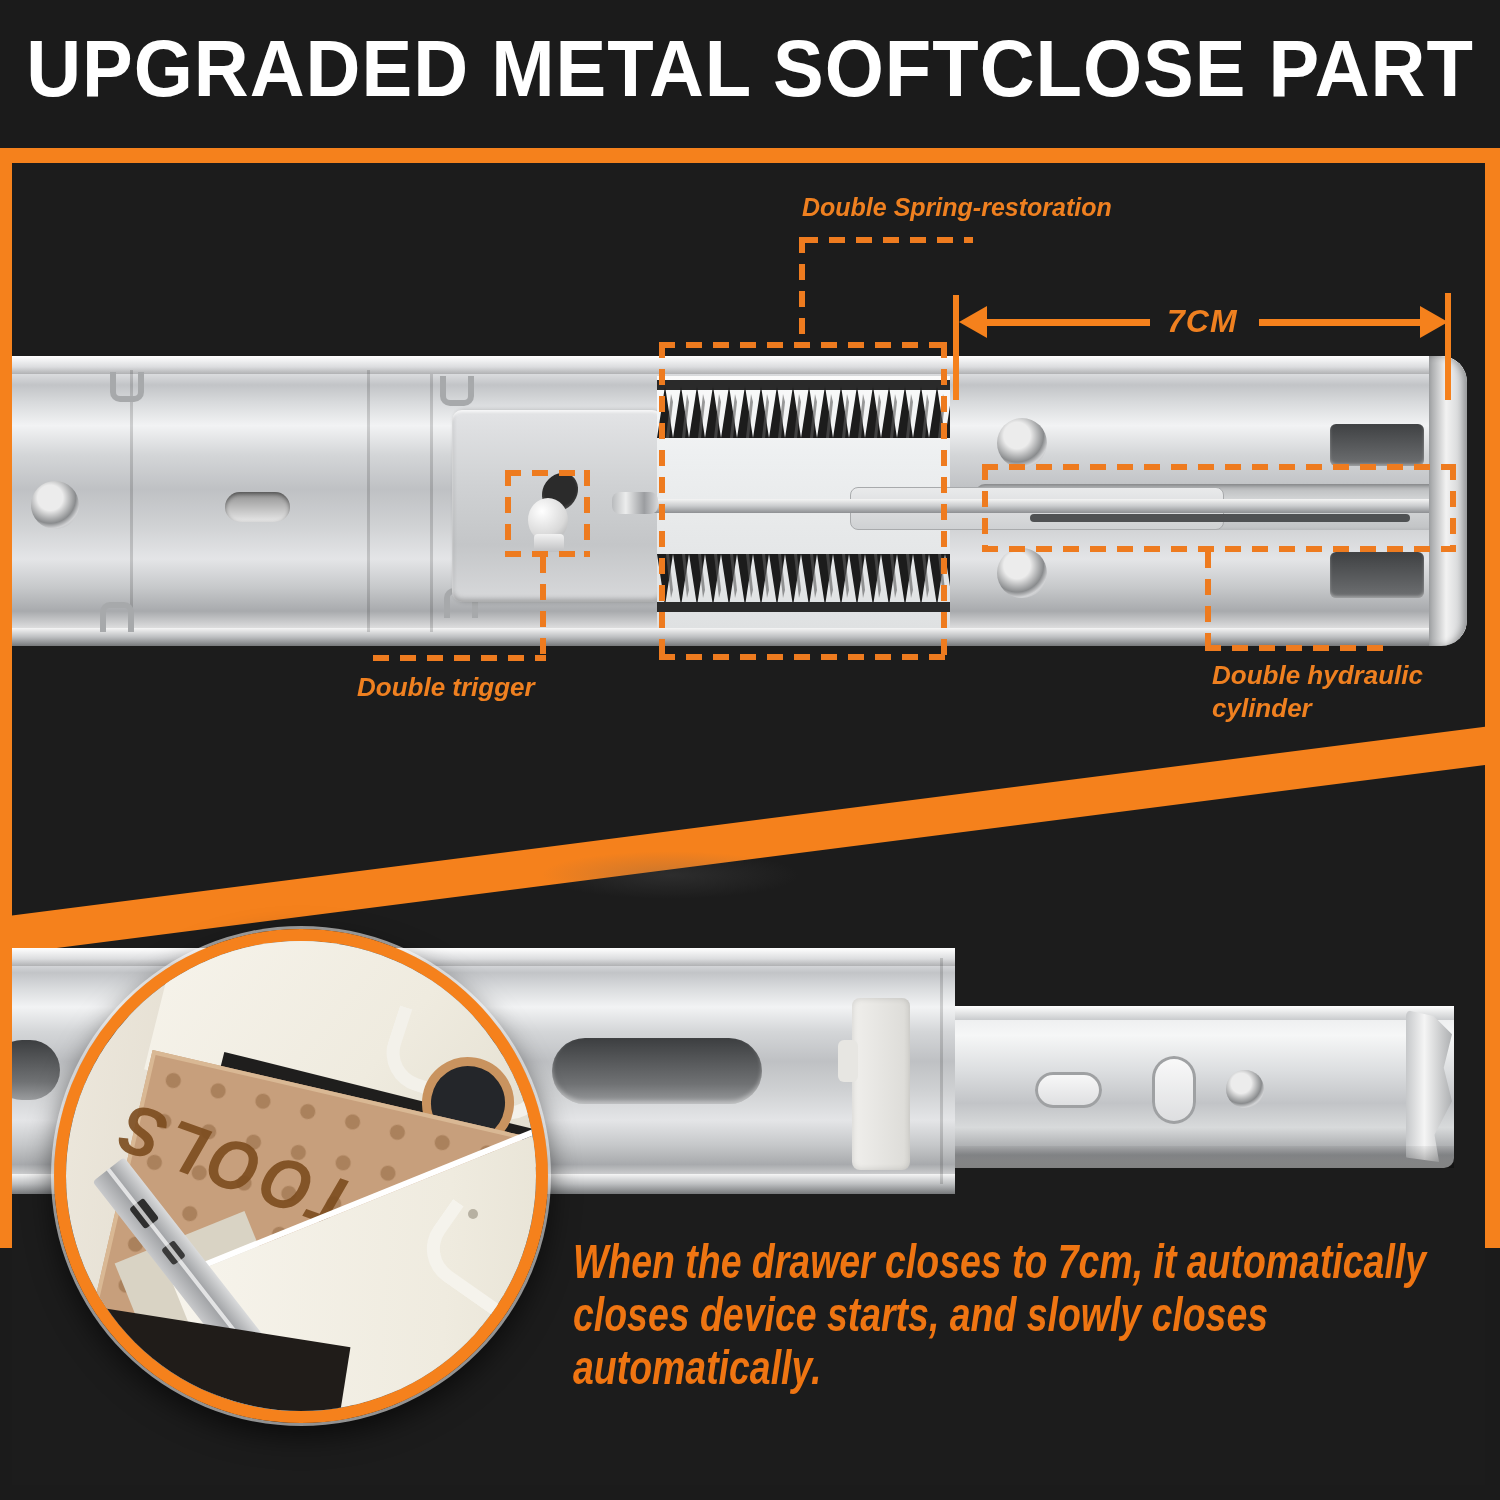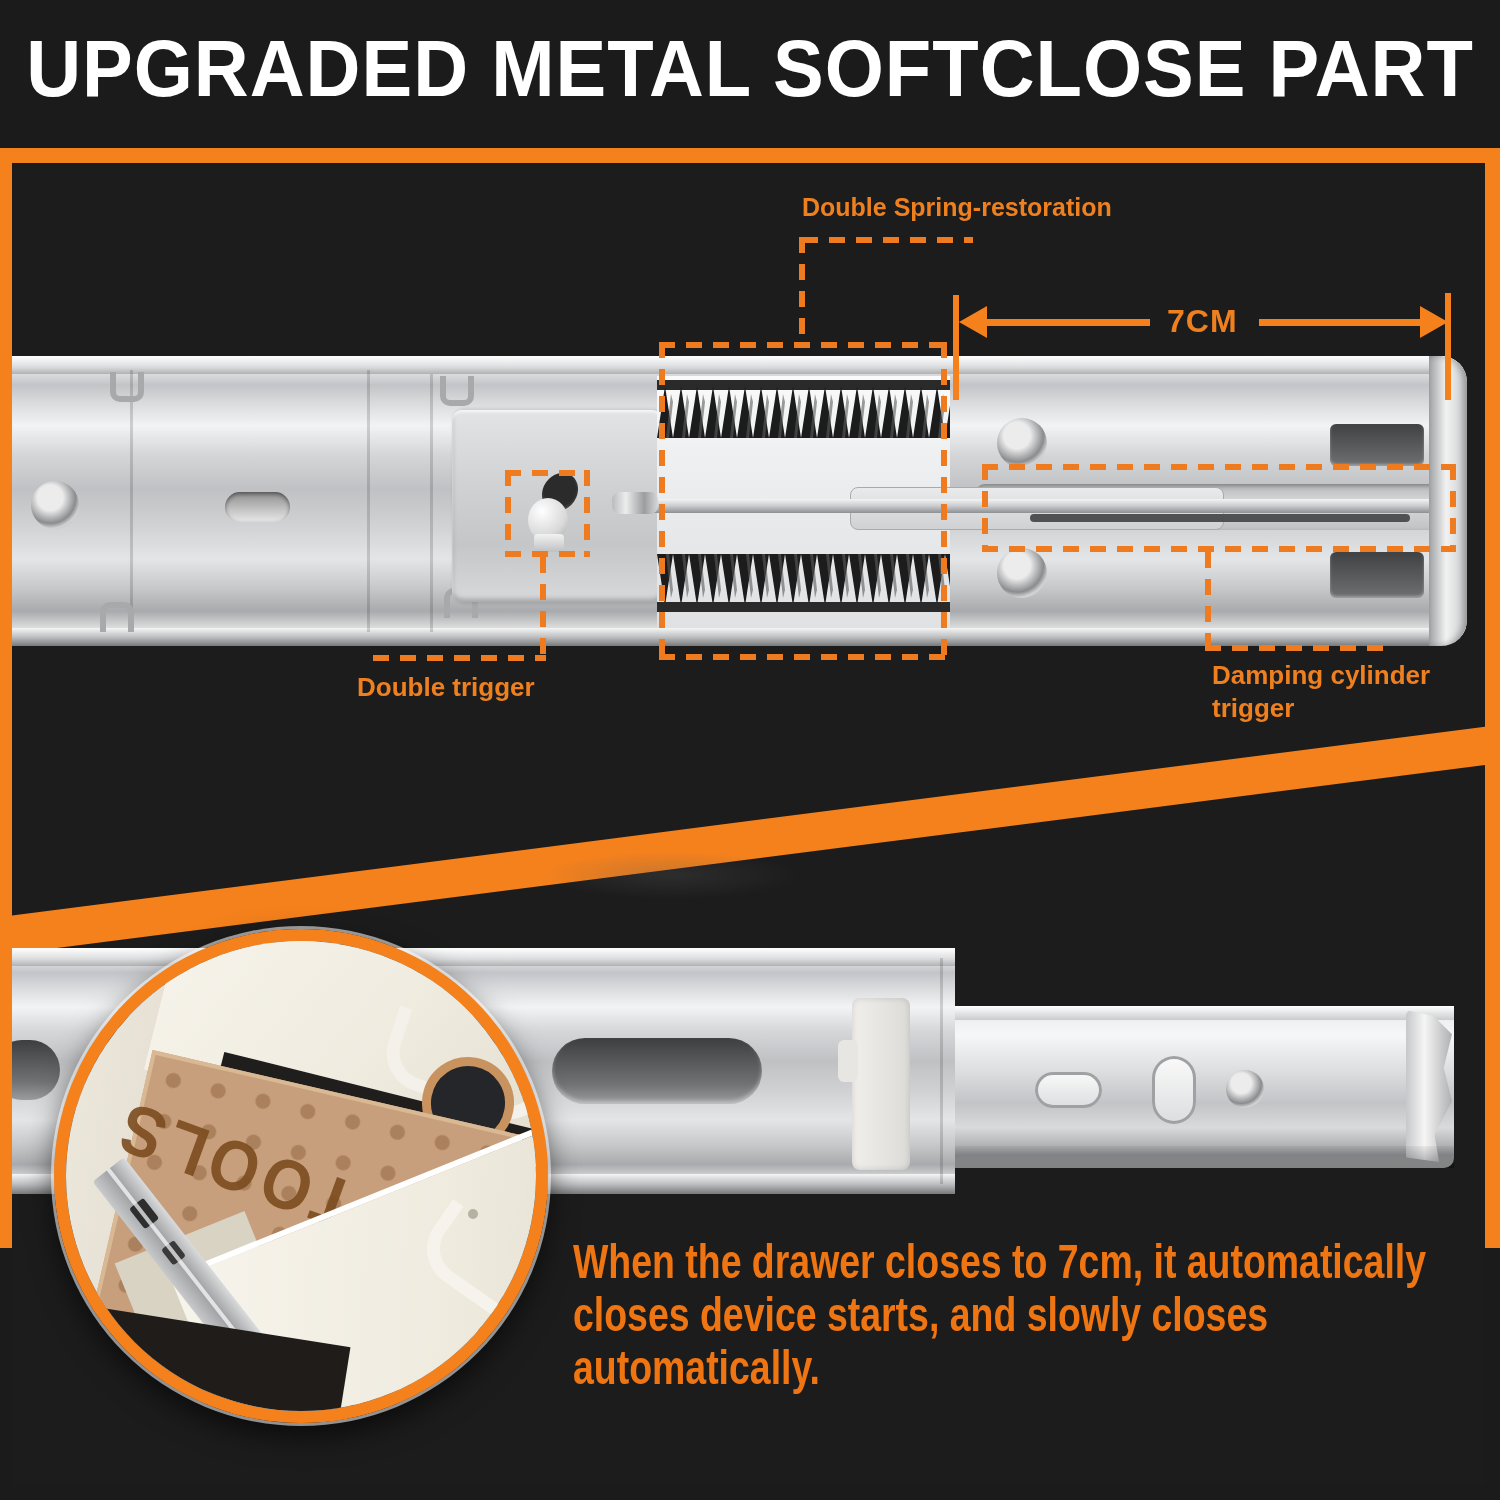--- a/index.html
+++ b/index.html
@@ -3,21 +3,21 @@
 <meta charset="utf-8">
 <style>
   html,body{margin:0;padding:0;background:#101010;}
   #stage{position:relative;width:1500px;height:1500px;background:var(--background,#1B1B1B);overflow:hidden;
          font-family:"Liberation Sans",sans-serif;}
   .abs{position:absolute;}
   
   .title{left:0;right:0;top:24px;text-align:center;color:var(--title_text,#fff);
          font-size:76px;font-weight:bold;letter-spacing:1px;transform:scaleY(1.06);white-space:nowrap;}
   
-  .frame{left:0;top:148px;width:1500px;height:1100px;background:var(--accent,#F5811C);}
+  .frame{left:0;top:148px;width:1500px;height:1100px;background:var(--accent,#F5811C);font-style:italic;}
   .frame-inner{left:12px;top:15px;width:1473px;height:1322px;background:#1C1C1C;overflow:hidden;}
   
   .metal-v{background:linear-gradient(180deg,#fdfdfd 0%,#e9eaec 4%,#c2c4c7 10%,#d8dadc 16%,#f2f3f4 24%,
            #d4d6d8 34%,#bfc1c4 46%,#cfd1d3 58%,#e4e5e7 70%,#c6c8ca 80%,#a8aaad 88%,#e8e8e8 95%,#8f9193 100%);}
   .lip-top{background:linear-gradient(180deg,#ffffff,#dcdddf 60%,#b0b1b3);}
   .lip-bot{background:linear-gradient(180deg,#f5f5f5,#bdbfc1 50%,#77797b);}
   .seam{background:rgba(40,40,40,.18);width:3px;}
   .hole-round{border-radius:50%;background:radial-gradient(circle at 40% 35%,#ececec 30%,#8a8c8e 60%,#d2d3d5 72%,#9b9da0);}
   .hole-pill{background:linear-gradient(180deg,#8f8f8f,#e8e8e8);box-shadow:inset 0 2px 4px rgba(0,0,0,.45);}
   .pocket{background:linear-gradient(180deg,#3f4143,#6e7072);border-radius:6px;box-shadow:inset 0 -2px 3px rgba(255,255,255,.35);}
@@ -141,22 +141,22 @@
       <div class="abs dash-v" style="left:528px;top:394px;height:101px;"></div>
       <div class="abs dash-h" style="left:361px;top:492px;width:173px;"></div>
       <div class="abs lbl" style="left:345px;top:509px;">Double trigger</div>
 
       <div class="abs dash-h" style="left:970px;top:301px;width:474px;"></div>
       <div class="abs dash-h" style="left:970px;top:383px;width:474px;"></div>
       <div class="abs dash-v" style="left:970px;top:301px;height:88px;"></div>
       <div class="abs dash-v" style="left:1438px;top:301px;height:88px;"></div>
       <div class="abs dash-v" style="left:1193px;top:389px;height:96px;"></div>
       <div class="abs dash-h" style="left:1193px;top:482px;width:185px;"></div>
-      <div class="abs lbl" style="left:1200px;top:497px;">Damping cylinder</div>
-      <div class="abs lbl" style="left:1200px;top:530px;">trigger</div>
+      <div class="abs lbl" style="left:1200px;top:497px;">Double hydraulic</div>
+      <div class="abs lbl" style="left:1200px;top:530px;">cylinder</div>
 
       <div class="abs solid-v" style="left:941px;top:132px;height:105px;"></div>
       <div class="abs solid-v" style="left:1433px;top:130px;height:107px;"></div>
       <div class="abs tri left" style="left:947px;top:143px;"></div>
       <div class="abs arrow-line" style="left:973px;top:156px;width:165px;"></div>
       <div class="abs dim-lbl" style="left:1155px;top:140px;">7CM</div>
       <div class="abs arrow-line" style="left:1247px;top:156px;width:163px;"></div>
       <div class="abs tri right" style="left:1408px;top:143px;"></div>
 
       <div class="abs stripe"></div>

